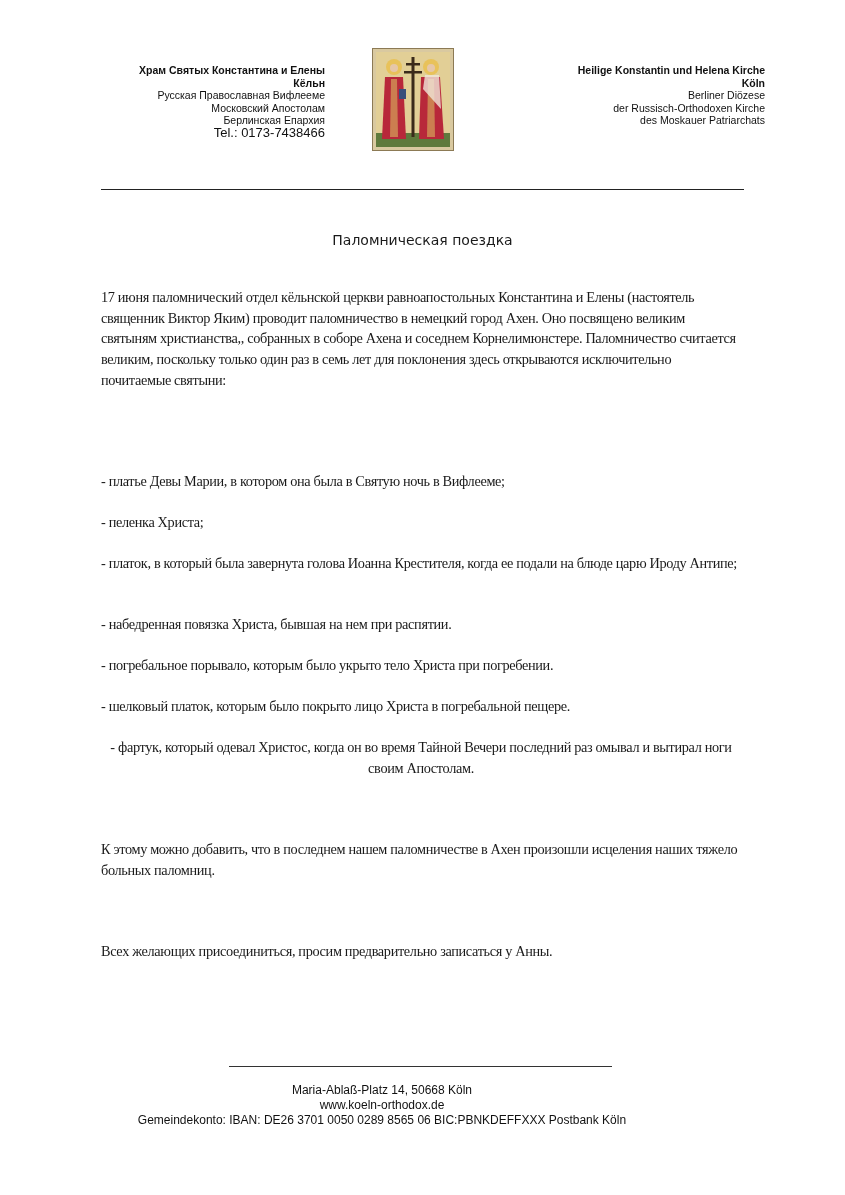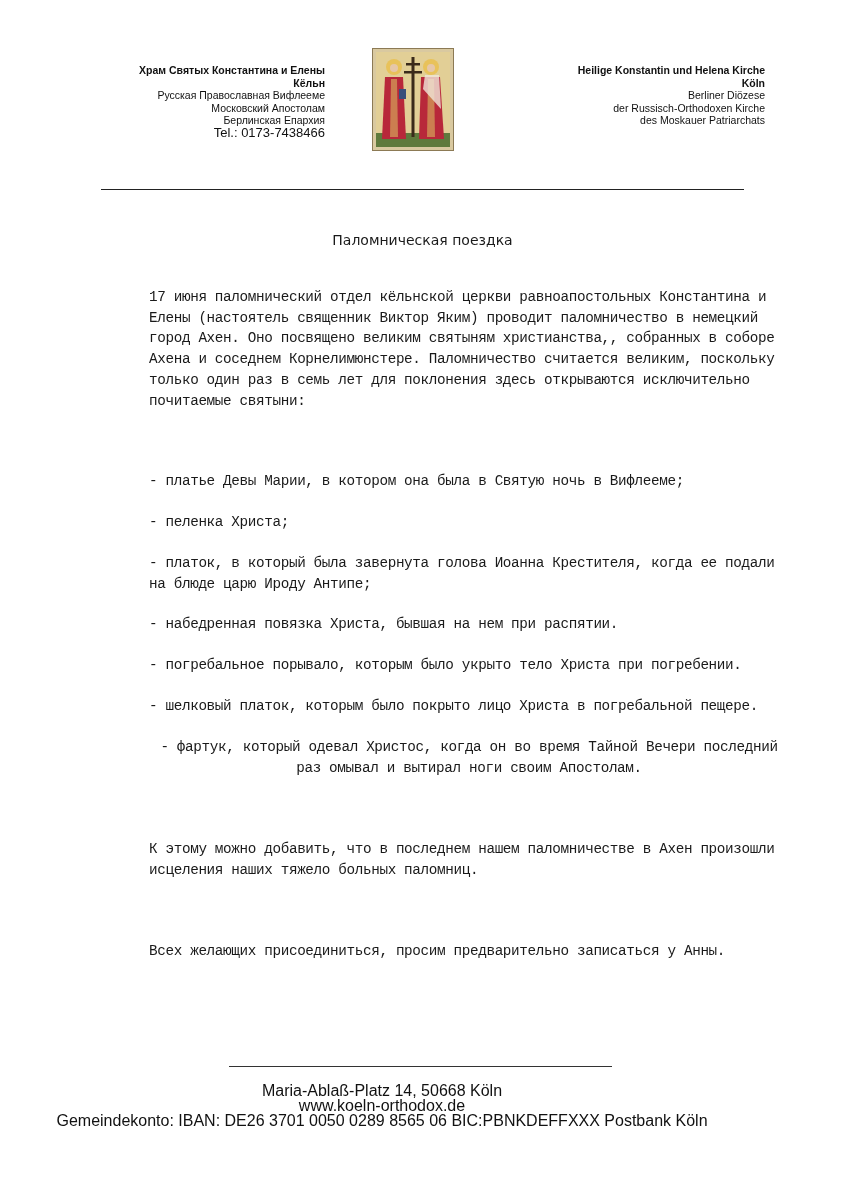--- a/index.html
+++ b/index.html
@@ -21,29 +21,29 @@
 
   .rule-top { position: absolute; left: 101px; top: 189px; width: 643px; height: 0; border-top: 1.5px solid #222; }
 
   .title {
     position: absolute; left: 0; width: 845px; top: 232px; text-align: center;
     font-family: "DejaVu Sans", sans-serif; font-size: 14px; color: #1a1a1a;
   }
 
   .para {
     position: absolute; left: 101px; width: 640px;
-    font-family: Liberation Mono, monospace; font-size: 14.3px; line-height: 20.7px;
-    letter-spacing: -0.35px; color: #1a1a1a; margin-left: 48px;
+    font-family: Liberation Serif, serif; font-size: 14.3px; line-height: 20.7px;
+    letter-spacing: -0.35px; color: #1a1a1a;
   }
 
   .rule-bottom { position: absolute; left: 229px; top: 1066px; width: 383px; border-top: 1px solid #333; }
 
   .footer {
     position: absolute; left: 0; width: 764px; top: 1083px; text-align: center;
-    font-family: "Liberation Sans", sans-serif; font-size: 16px; line-height: 15px; color: #111;
+    font-family: "Liberation Sans", sans-serif; font-size: 12px; line-height: 15px; color: #111;
   }
 </style>
 </head>
 <body>
 
 <div class="hdr-left">
   <div class="hdr-bold">Храм Святых Константина и Елены</div>
   <div class="hdr-bold">Кёльн</div>
   <div>Русская Православная Вифлееме</div>
   <div>Московский Апостолам</div>

